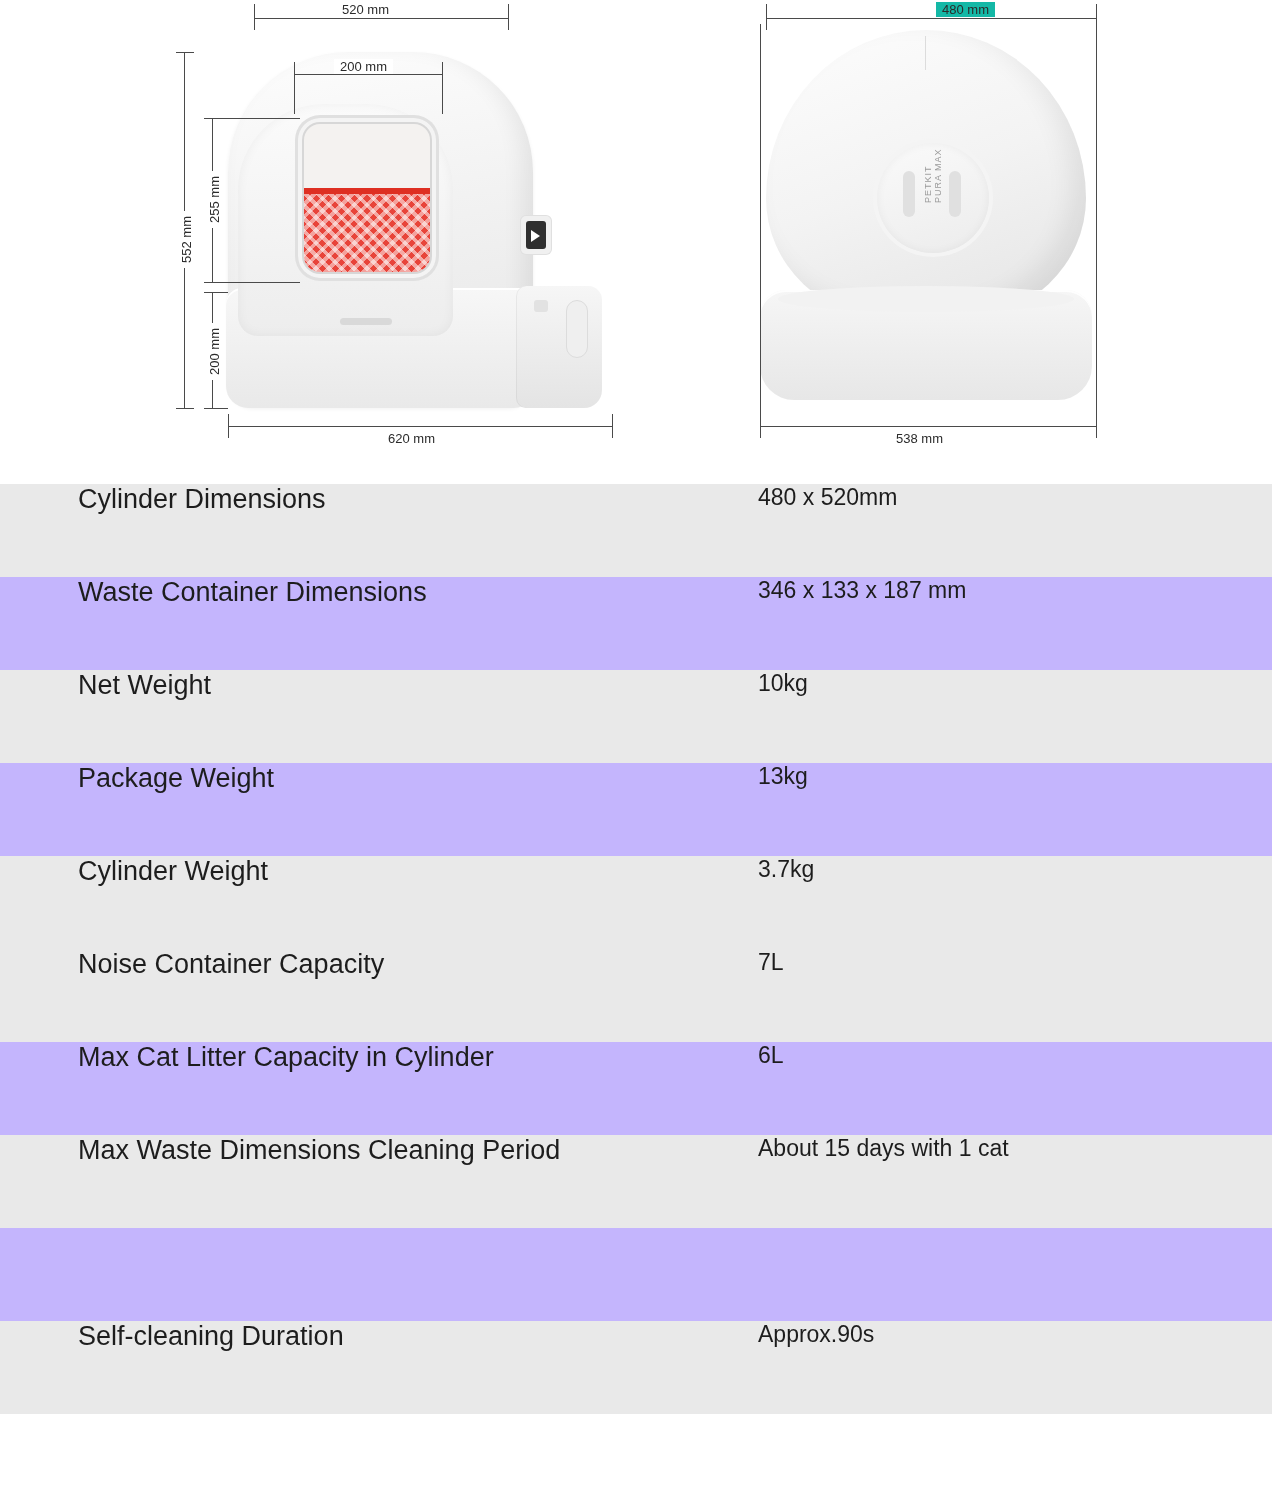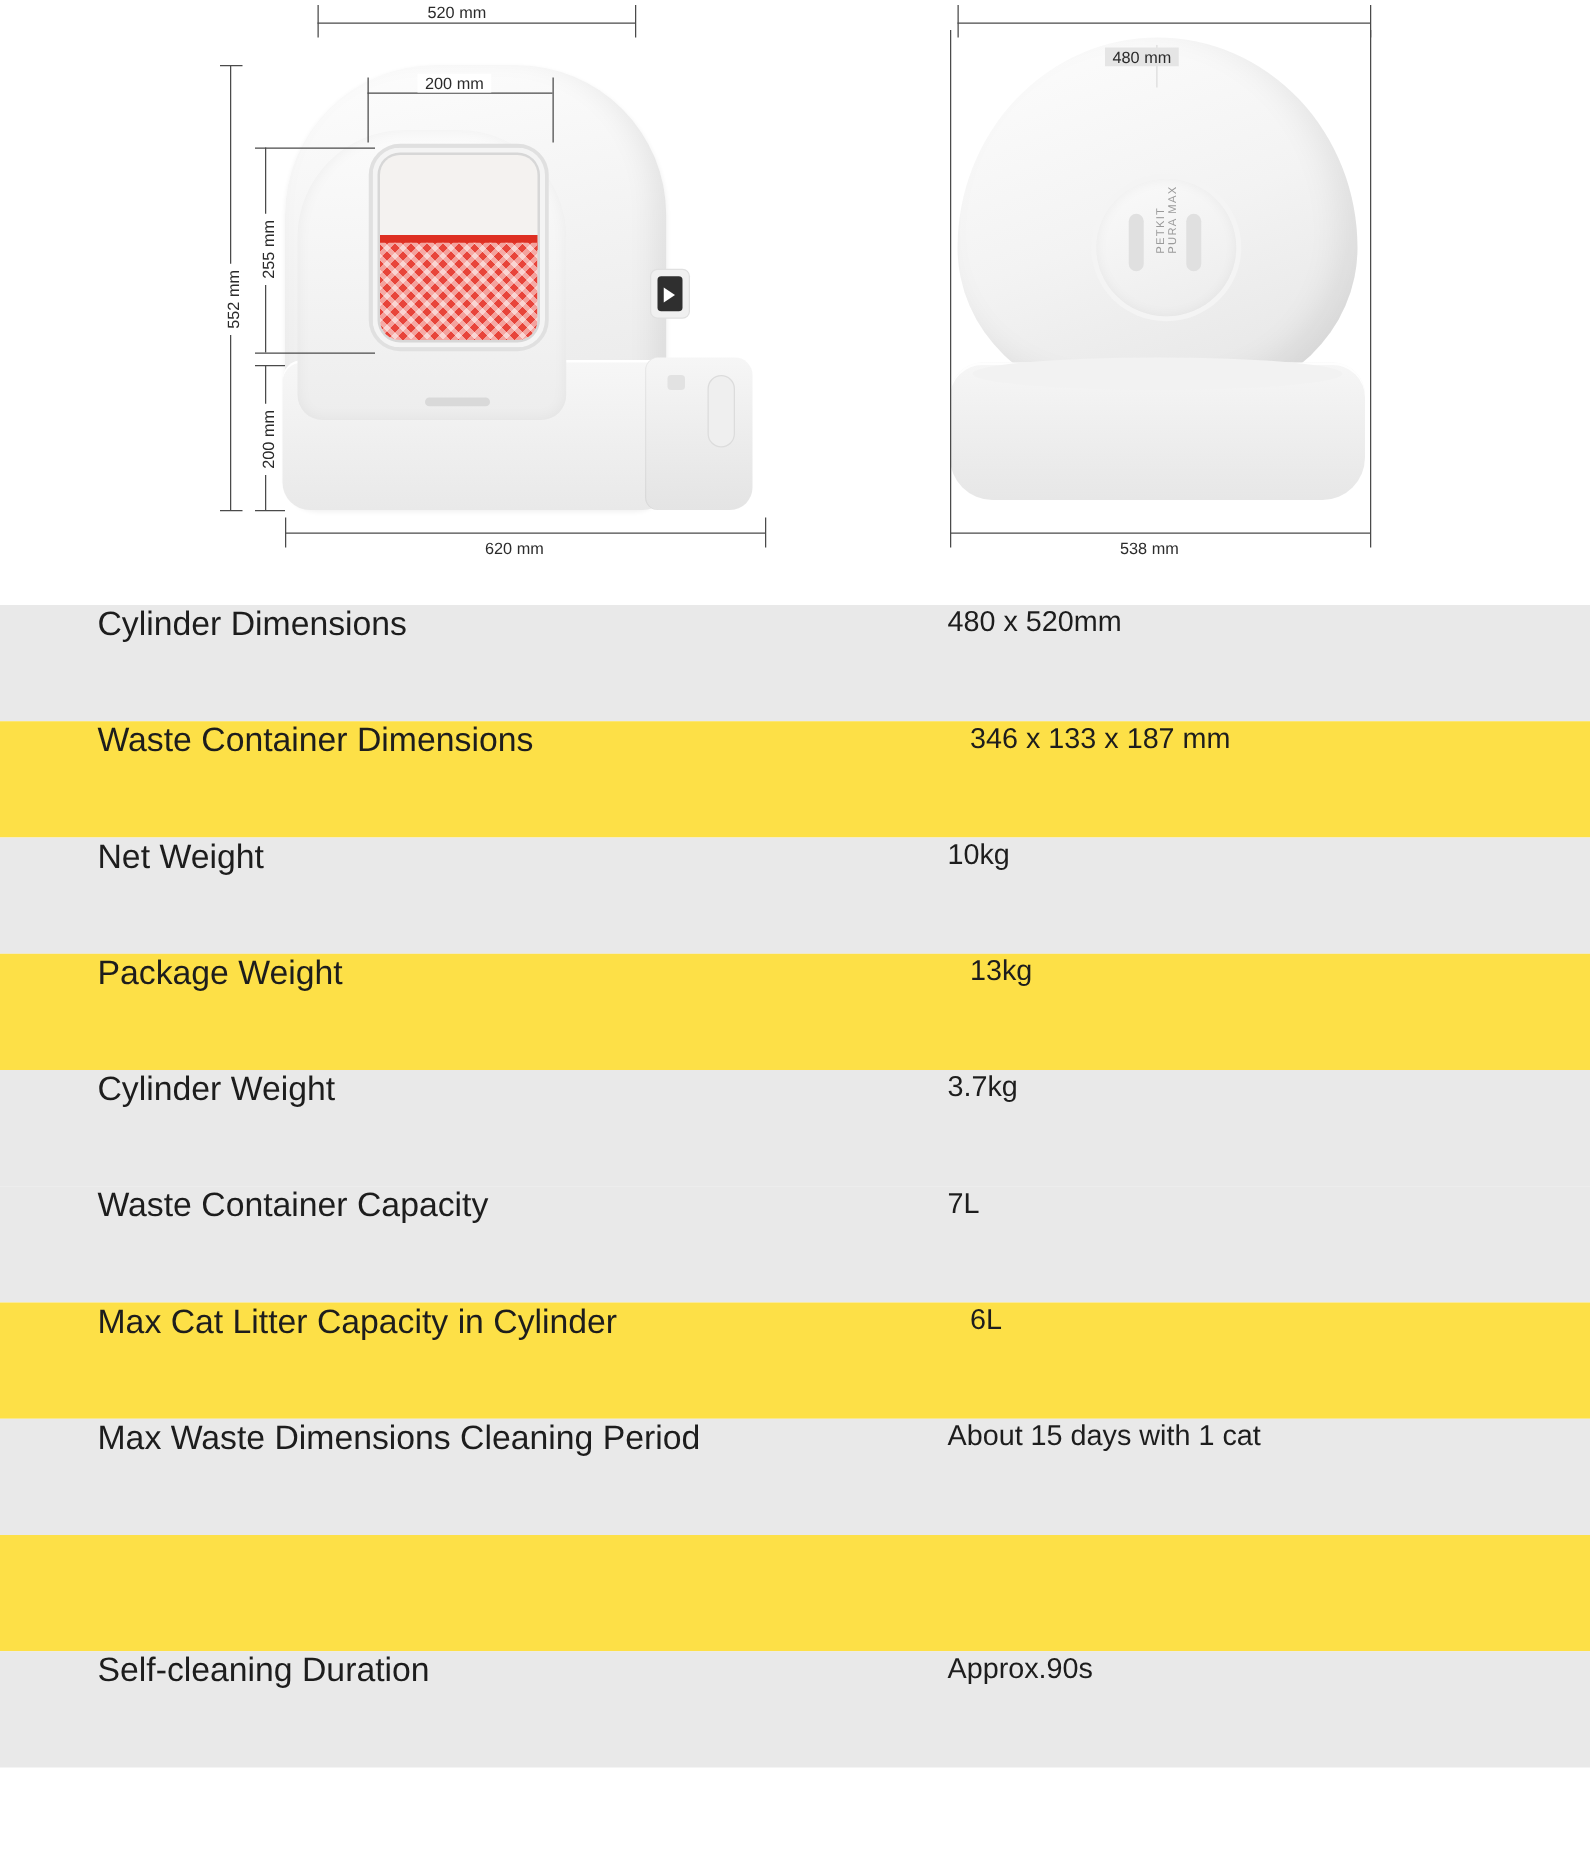--- a/index.html
+++ b/index.html
@@ -231,21 +231,21 @@
     position: absolute;
     left: 0; top: 484px;
     width: 1272px;
   }
   .spec-row {
     display: flex;
     height: 93px;
     padding: 0 0 0 78px;
   }
   .spec-row.odd  { background: #e9e9e9; }
-  .spec-row.even { background: #fde047; gap: 18px; }
+  .spec-row.even { background: #c4b5fd; }
   .spec-key {
     width: 680px;
     font-size: 27px;
     color: #1d1d1d;
     font-family: "Liberation Sans", sans-serif;
   }
   .spec-val {
     font-size: 23px;
     color: #1d1d1d;
     font-family: "Liberation Sans", sans-serif;
@@ -314,21 +314,21 @@
       <div class="hatch-right">
         <div class="slot a"></div>
         <div class="slot b"></div>
       </div>
       <div class="brand-right">PETKIT PURA MAX</div>
     </div>
 
     <div class="rule-h" style="left:766px; top:18px; width:330px;"></div>
     <div class="tick-v" style="left:766px; top:4px; height:26px;"></div>
     <div class="tick-v" style="left:1096px; top:4px; height:26px;"></div>
-    <div class="dim-label" style="left:884px; top:2px; background:#e5e5e5; padding:0 6px;margin-top:36px;">480 mm</div>
+    <div class="dim-label" style="left:936px; top:2px; background:#14b8a6; padding:0 6px;">480 mm</div>
 
     <div class="rule-h" style="left:760px; top:426px; width:336px;"></div>
     <div class="tick-v" style="left:760px; top:24px; height:414px;"></div>
     <div class="tick-v" style="left:1096px; top:24px; height:414px;"></div>
     <div class="dim-label" style="left:890px; top:431px; background:#fff; padding:0 6px;">538 mm</div>
 
   </div>
 
   <div id="spec-table">
 
@@ -352,21 +352,21 @@
       <div class="spec-val">13kg</div>
     </div>
 
     <div class="spec-row odd">
       <div class="spec-key">Cylinder Weight</div>
       <div class="spec-val">3.7kg</div>
     </div>
 
 
     <div class="spec-row odd">
-      <div class="spec-key">Waste Container Capacity</div>
+      <div class="spec-key">Noise Container Capacity</div>
       <div class="spec-val">7L</div>
     </div>
 
     <div class="spec-row even">
       <div class="spec-key">Max Cat Litter Capacity in Cylinder</div>
       <div class="spec-val">6L</div>
     </div>
 
     <div class="spec-row odd">
       <div class="spec-key">Max Waste Dimensions Cleaning Period</div>

